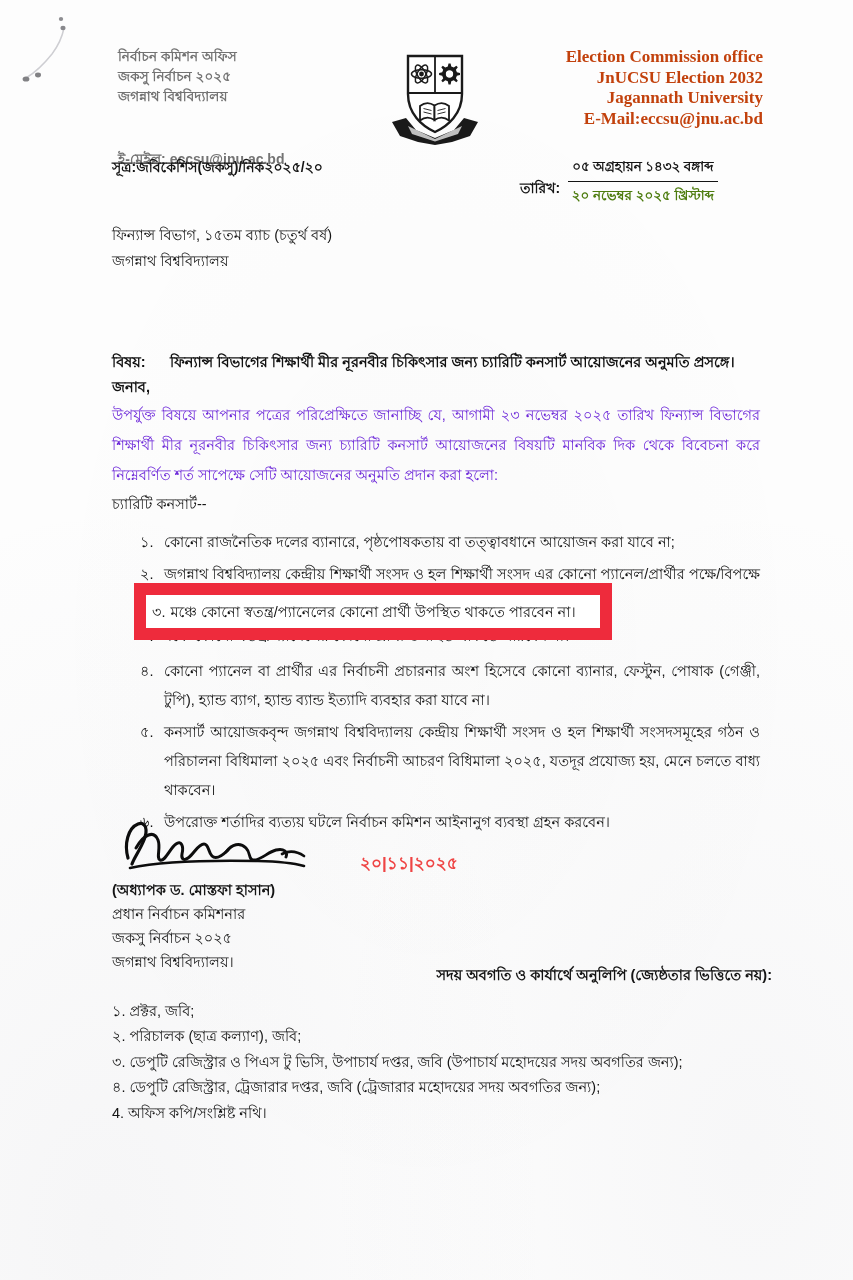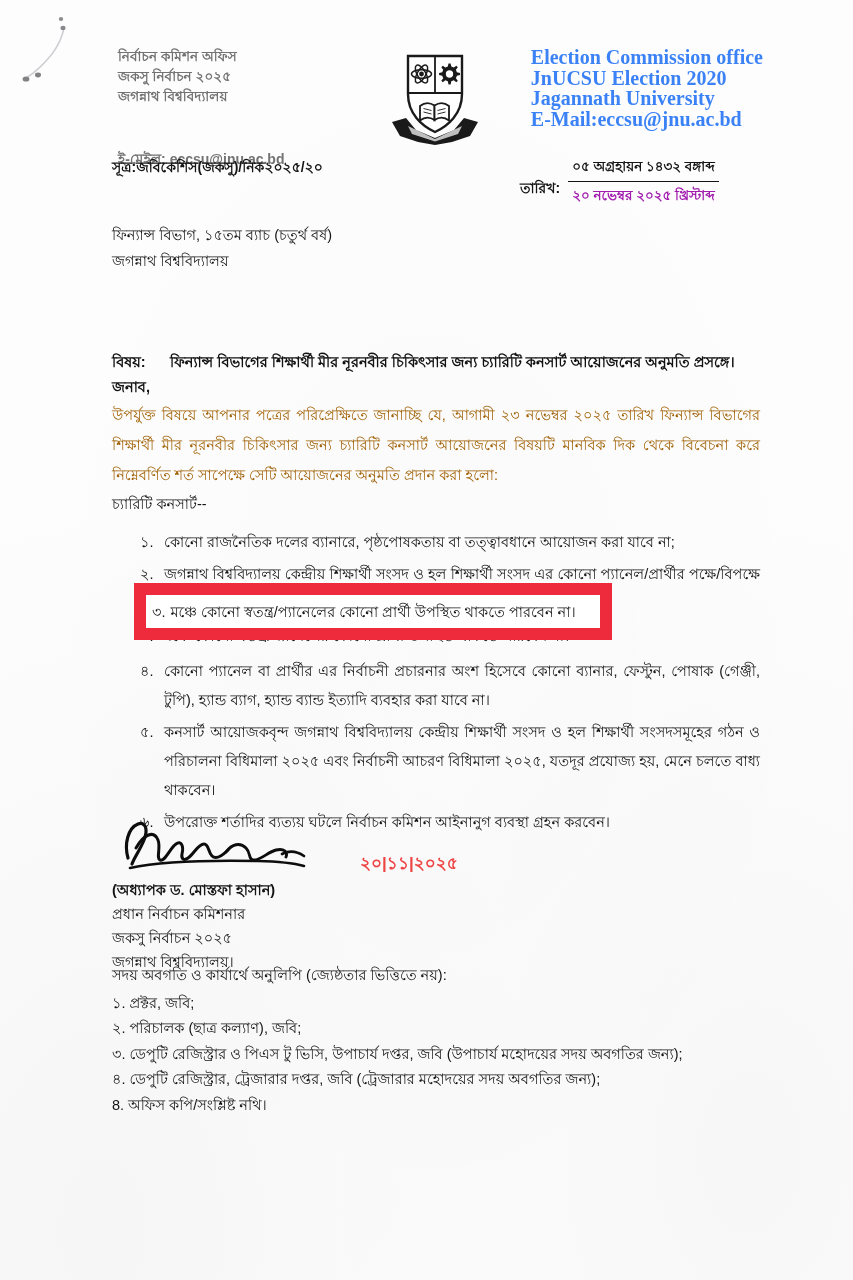--- a/index.html
+++ b/index.html
@@ -68,25 +68,26 @@
     line-height: 20px;
     letter-spacing: 0.1px;
     color: #737373;
     white-space: nowrap;
   }
   .lh-bn div:last-child { font-size: 14px; letter-spacing: 0; margin-top: 42px; }
   .lh-en {
     position: absolute;
     right: 90px;
     top: 3px;
+    text-align: right;
     font-family: "Liberation Serif", "DejaVu Serif", serif;
     font-weight: bold;
-    font-size: 20px;
+    font-size: 17px;
     line-height: 20.5px;
-    color: #3b82f6;
+    color: #c2410c;
     white-space: nowrap;
   }
   .seal {
     position: absolute;
     left: 386px;
     top: 2px;
     width: 98px;
     height: 100px;
   }
 
@@ -118,33 +119,33 @@
     padding-top: 14px;
     text-align: center;
   }
   .datestack {
     display: flex;
     flex-direction: column;
     align-items: center;
     white-space: nowrap;
   }
   .datestack .dtop {
-    font-family: Liberation Sans, sans-serif;
+    font-family: Liberation Serif, serif;
     font-weight: bold;
     font-size: 13.5px;
     padding: 0 4px 2px 4px;
     border-bottom: 1.6px solid #141414;
     color: #151515;
   }
   .datestack .dbot {
     font-family: "Liberation Sans", "DejaVu Sans", sans-serif;
     font-weight: bold;
     font-size: 13.5px;
     padding-top: 3px;
-    color: #a21caf;
+    color: #4d7c0f;
   }
 
   
   .recipient {
     position: absolute;
     left: 112px;
     top: 222px;
     font-family: "Liberation Sans", "DejaVu Sans", sans-serif;
     font-size: 14.5px;
     font-weight: bold;
@@ -179,21 +180,21 @@
     color: #141414;
   }
   .bodypara {
     position: absolute;
     left: 112px;
     top: 400px;
     width: 648px;
     font-family: "Liberation Sans", "DejaVu Sans", sans-serif;
     font-size: 14.5px;
     line-height: 30px;
-    color: #a16207;
+    color: #6d28d9;
     text-align: justify;
     text-justify: inter-word;
   }
 
   .clause-head {
     position: absolute;
     left: 112px;
     top: 493px;
     font-family: "Liberation Sans", "DejaVu Sans", sans-serif;
     font-size: 14.5px;
@@ -288,21 +289,21 @@
   .distrib {
     position: absolute;
     left: 112px;
     top: 963px;
     width: 660px;
     font-family: "Liberation Sans", "DejaVu Sans", sans-serif;
     font-size: 14.5px;
     line-height: 25.5px;
     color: #141414;
   }
-  .distrib .dhead { font-weight: normal; margin-bottom: 2px; }
+  .distrib .dhead { font-weight: bold; margin-bottom: 10px; text-align: right; }
   .distrib .ditem { white-space: nowrap; }
 </style>
 </head>
 <body>
 
 <div id="page">
   <div class="doc">
 
     <svg class="scan-artifact" viewBox="0 0 74 78">
       <path d="M8 64 C18 58 26 50 34 40 C40 32 44 24 46 14" fill="none" stroke="#a8a8b0" stroke-width="1.5" stroke-linecap="round"></path>
@@ -350,21 +351,21 @@
           <line x1="59.5" y1="62.5" x2="51.5" y2="64.5" stroke="#1a1a1a" stroke-width="0.9"></line>
           <line x1="59.5" y1="66" x2="51.5" y2="68" stroke="#1a1a1a" stroke-width="0.9"></line>
         </g>
 
         <path d="M6 76 L20 72 L30 84 L49 92 L68 84 L78 72 L92 76 L84 90 L66 96 L49 99 L32 96 L14 90 Z" fill="#1a1a1a"></path>
         <path d="M22 80 L49 93 L76 80 L72 88 L49 95.5 L26 88 Z" fill="#ffffff" opacity="0.72"></path>
       </svg>
 
       <div class="lh-en">
         <div>Election Commission office</div>
-        <div>JnUCSU Election 2020</div>
+        <div>JnUCSU Election 2032</div>
         <div>Jagannath University</div>
         <div>E-Mail:eccsu@jnu.ac.bd</div>
       </div>
     </div>
 
     <div class="refline">সূত্র:জবিকেশিস(জকসু)/নিক২০২৫/২০</div>
 
     <div class="datewrap">
       <span class="dlabel">তারিখ:</span>
       <span class="datestack">
@@ -445,17 +446,17 @@
         <div>জগন্নাথ বিশ্ববিদ্যালয়।</div>
       </div>
     </div>
 
     <div class="distrib">
       <div class="dhead">সদয় অবগতি ও কার্যার্থে অনুলিপি (জ্যেষ্ঠতার ভিত্তিতে নয়):</div>
       <div class="ditem">১. প্রক্টর, জবি;</div>
       <div class="ditem">২. পরিচালক (ছাত্র কল্যাণ), জবি;</div>
       <div class="ditem">৩. ডেপুটি রেজিস্ট্রার ও পিএস টু ভিসি, উপাচার্য দপ্তর, জবি (উপাচার্য মহোদয়ের সদয় অবগতির জন্য);</div>
       <div class="ditem">৪. ডেপুটি রেজিস্ট্রার, ট্রেজারার দপ্তর, জবি (ট্রেজারার মহোদয়ের সদয় অবগতির জন্য);</div>
-      <div class="ditem">8. অফিস কপি/সংশ্লিষ্ট নথি।</div>
+      <div class="ditem">4. অফিস কপি/সংশ্লিষ্ট নথি।</div>
     </div>
 
   </div>
 </div>
 
 </body></html>

